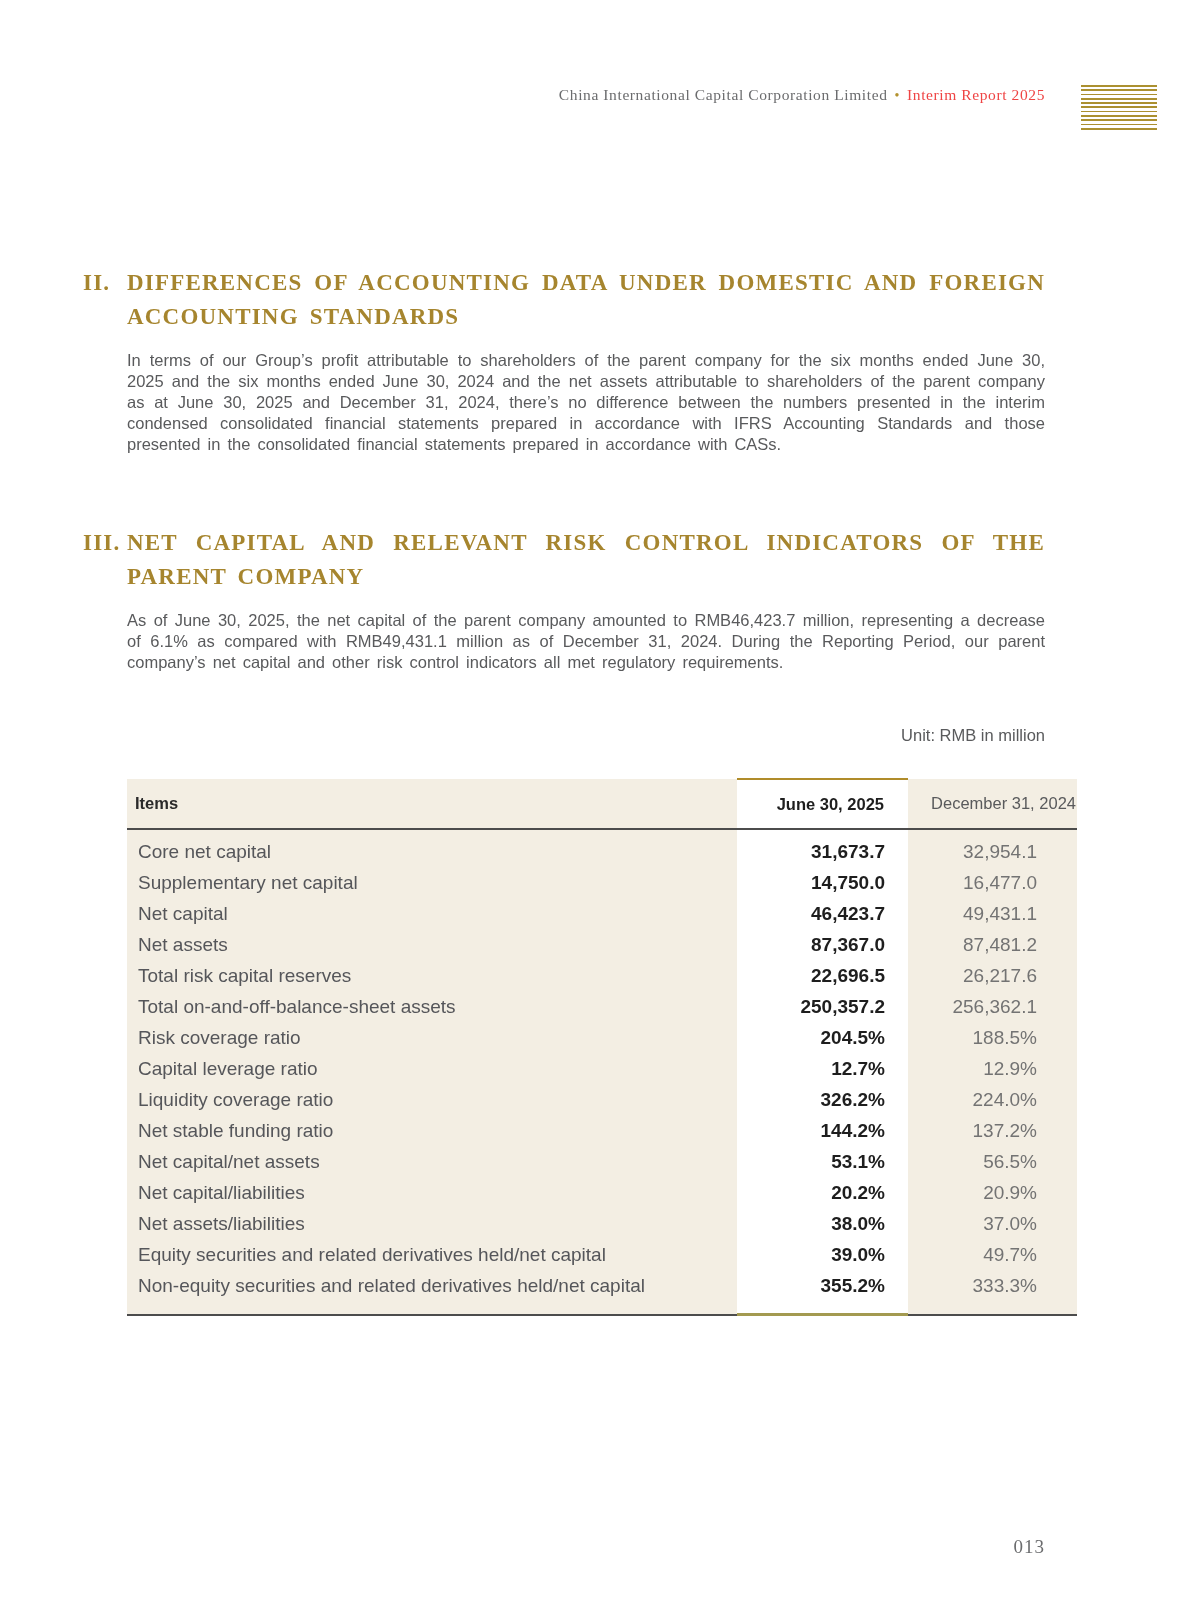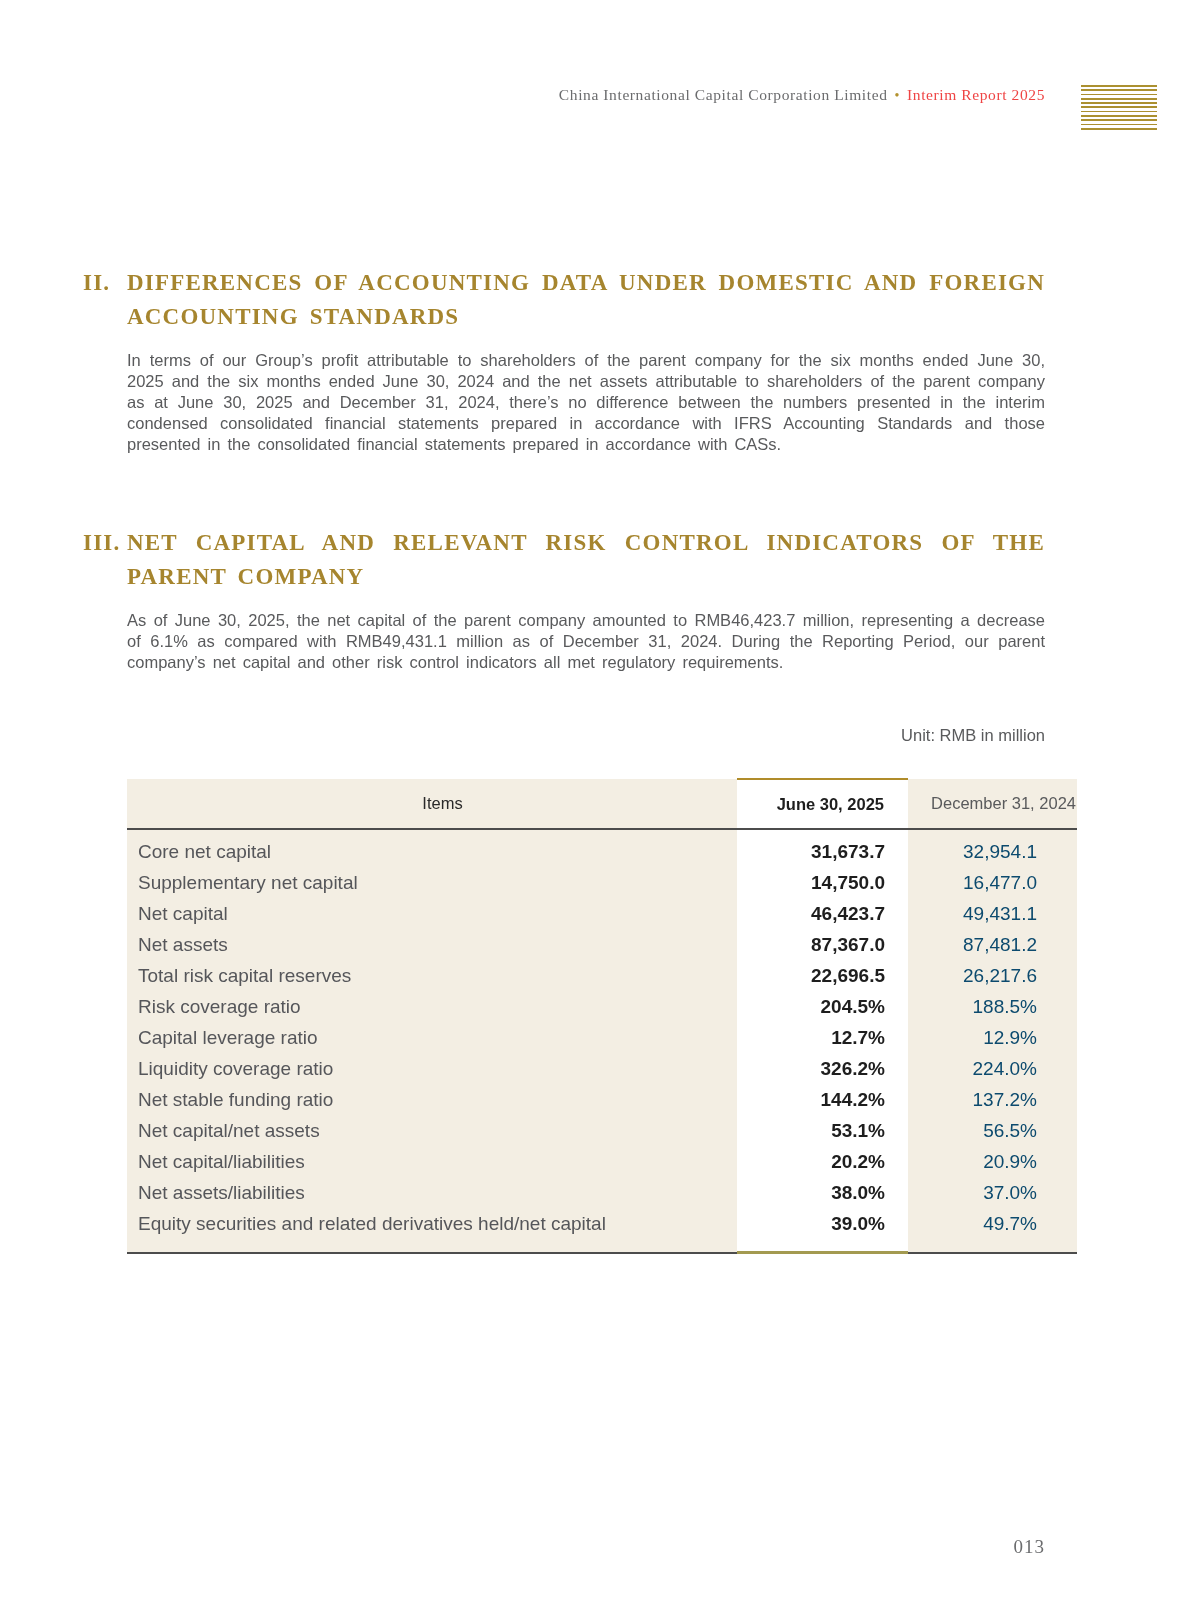--- a/index.html
+++ b/index.html
@@ -47,36 +47,36 @@
   
   .fin-table-wrap { position:absolute; top:778px; left:127px; width:950px; }
   table.fin-table { border-collapse:collapse; width:950px; table-layout:fixed; }
   .fin-table td, .fin-table th { font-weight:normal; margin:0; }
 
   .fin-table thead th {
     background:#f3eee3; height:46px; vertical-align:middle;
     border-bottom:2px solid #4c4c4c; font-size:16.5px;
   }
   .fin-table thead th.th-item {
-    text-align:center; padding-left:22px; color:#2a2a2a; font-weight:400;
+    text-align:left; padding-left:8px; color:#2a2a2a; font-weight:700;
   }
   .fin-table thead th.th-current {
     background:#ffffff; border-top:2px solid #b08c2a;
     text-align:right; padding-right:24px; color:#1e1e1e; font-weight:700;
   }
   .fin-table thead th.th-previous {
     text-align:right; color:#595a5c;
   }
 
   .fin-table tbody td {
     background:#f3eee3; height:29px; font-size:19px; vertical-align:middle;
   }
   .fin-table tbody td.td-item    { text-align:left;  padding-left:11px;  color:#55565a; }
   .fin-table tbody td.td-current { background:#ffffff; text-align:right; padding-right:23px; color:#1e1e1e; font-weight:700; }
-  .fin-table tbody td.td-previous{ text-align:right; padding-right:40px; color:#0c4a6e; }
+  .fin-table tbody td.td-previous{ text-align:right; padding-right:40px; color:#737373; }
 
   .fin-table tbody tr:first-child td { padding-top:7px; }
   .fin-table tbody tr:last-child td  { padding-bottom:13px; }
   .fin-table tbody tr:last-child td.td-item,
   .fin-table tbody tr:last-child td.td-previous { border-bottom:2px solid #4c4c4c; }
   .fin-table tbody tr:last-child td.td-current  { border-bottom:3px solid #a39a50; }
 
   
   .page-number {
     position:absolute; top:1536px; right:145px;
@@ -146,20 +146,25 @@
             <td class="td-item">Net assets</td>
             <td class="td-current">87,367.0</td>
             <td class="td-previous">87,481.2</td>
           </tr>
           <tr>
             <td class="td-item">Total risk capital reserves</td>
             <td class="td-current">22,696.5</td>
             <td class="td-previous">26,217.6</td>
           </tr>
           <tr>
+            <td class="td-item">Total on-and-off-balance-sheet assets</td>
+            <td class="td-current">250,357.2</td>
+            <td class="td-previous">256,362.1</td>
+          </tr>
+          <tr>
             <td class="td-item">Risk coverage ratio</td>
             <td class="td-current">204.5%</td>
             <td class="td-previous">188.5%</td>
           </tr>
           <tr>
             <td class="td-item">Capital leverage ratio</td>
             <td class="td-current">12.7%</td>
             <td class="td-previous">12.9%</td>
           </tr>
           <tr>
@@ -185,19 +190,24 @@
           <tr>
             <td class="td-item">Net assets/liabilities</td>
             <td class="td-current">38.0%</td>
             <td class="td-previous">37.0%</td>
           </tr>
           <tr>
             <td class="td-item">Equity securities and related derivatives held/net capital</td>
             <td class="td-current">39.0%</td>
             <td class="td-previous">49.7%</td>
           </tr>
+          <tr>
+            <td class="td-item">Non-equity securities and related derivatives held/net capital</td>
+            <td class="td-current">355.2%</td>
+            <td class="td-previous">333.3%</td>
+          </tr>
         </tbody>
     </table>
   </div>
 
   <div class="page-number">013</div>
 
 </div>
 
 </body></html>

